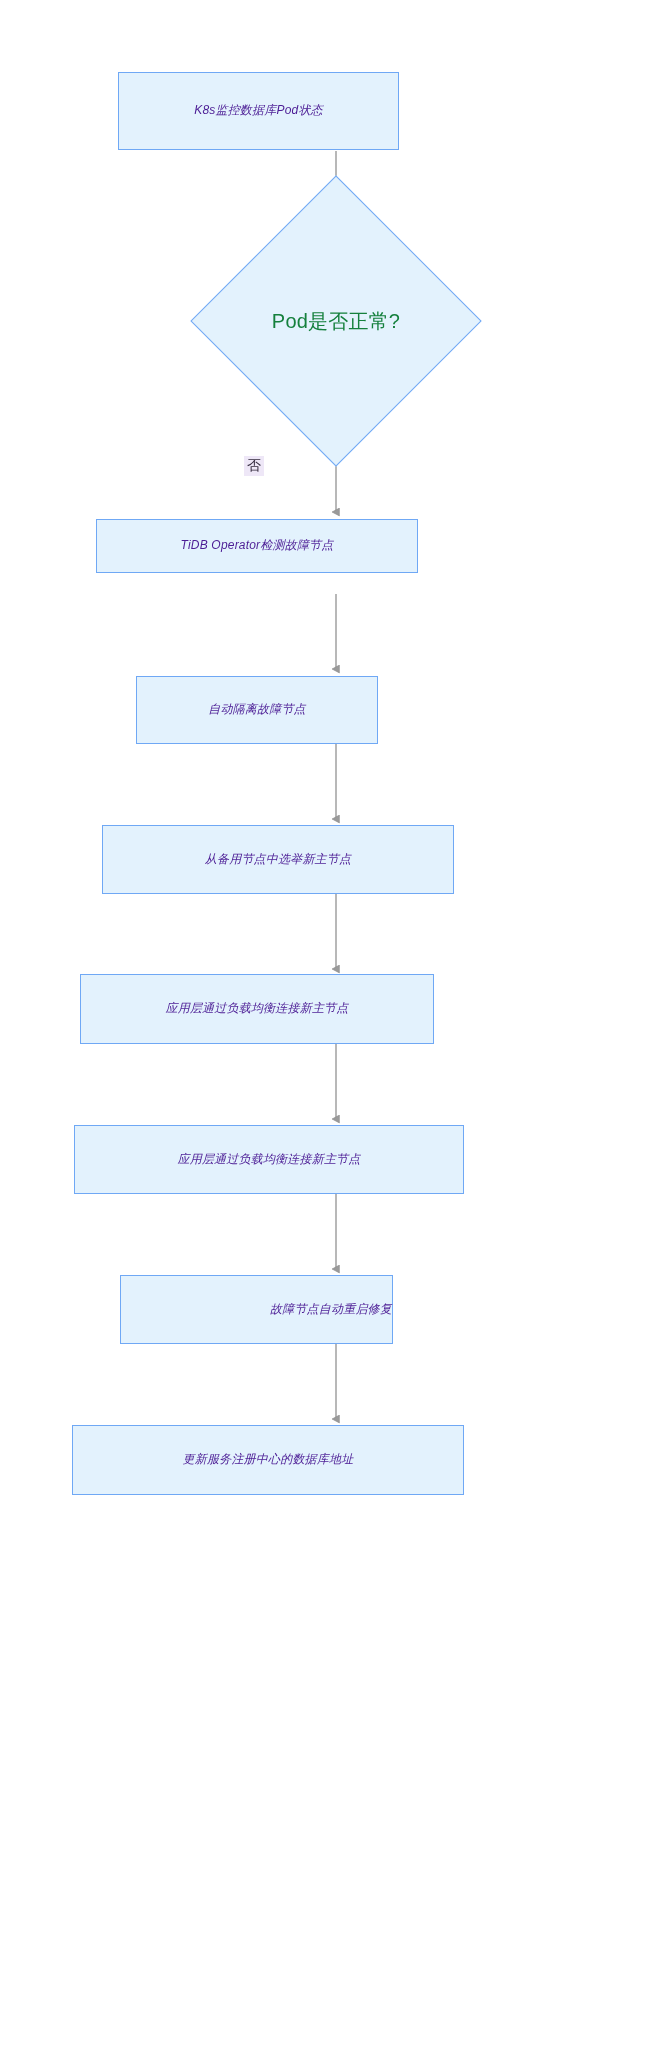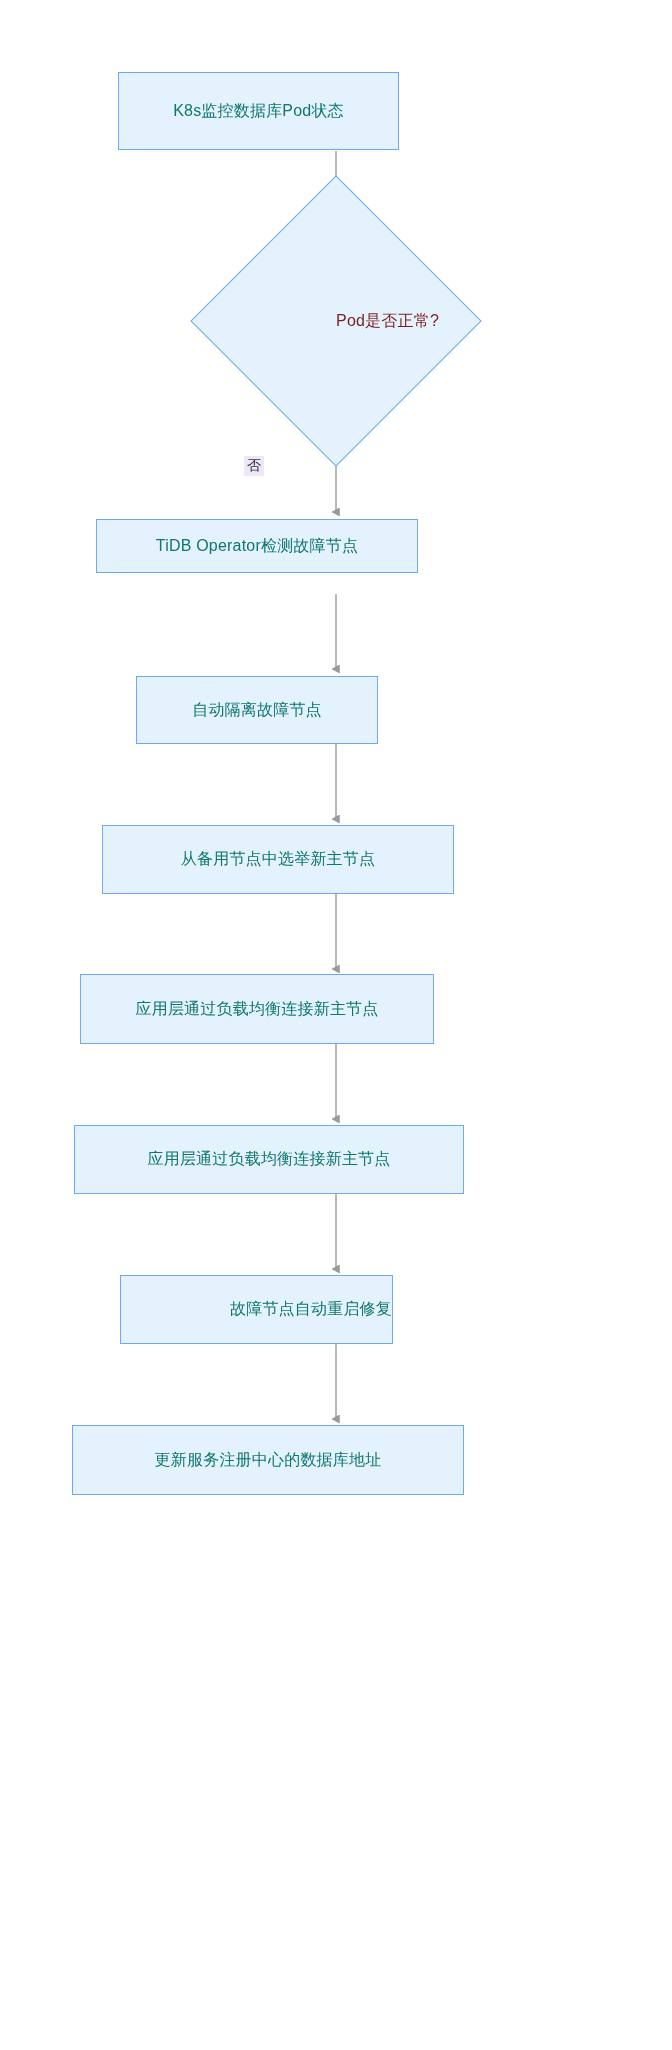--- a/index.html
+++ b/index.html
@@ -22,44 +22,45 @@
     width: 672px;
     height: 2050px;
   }
   .node {
     position: absolute;
     background: #e3f2fd;
     border: 1.6px solid #6fa8f5;
     display: flex;
     align-items: center;
     justify-content: center;
-    color: #0f766e;
-    font-size: 16px;
+    color: #4c1d95;
+    font-size: 12px;
     line-height: 1.3;
     letter-spacing: 0.2px;
     white-space: nowrap;
+    font-style: italic;
   }
   .node-label {
     display: block;
   }
   .decision {
     position: absolute;
     width: 206px;
     height: 206px;
     background: #e3f2fd;
     border: 1.6px solid #6fa8f5;
     transform: rotate(45deg);
   }
   .decision-label {
     position: absolute;
     display: flex;
     align-items: center;
-    justify-content: flex-end;
-    color: #7f1d1d;
-    font-size: 16px;
+    justify-content: center;
+    color: #15803d;
+    font-size: 20px;
     white-space: nowrap;
     letter-spacing: 0.2px;
   }
   .edge-label {
     position: absolute;
     background: #eee7f7;
     color: #332a3d;
     font-size: 14px;
     padding: 1px 3px;
     line-height: 1.25;

